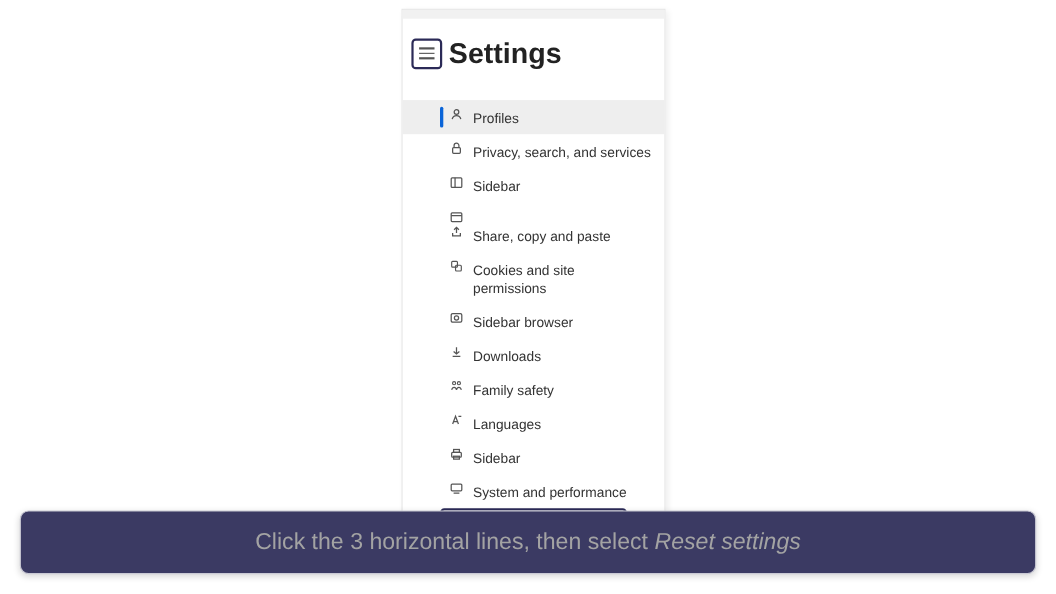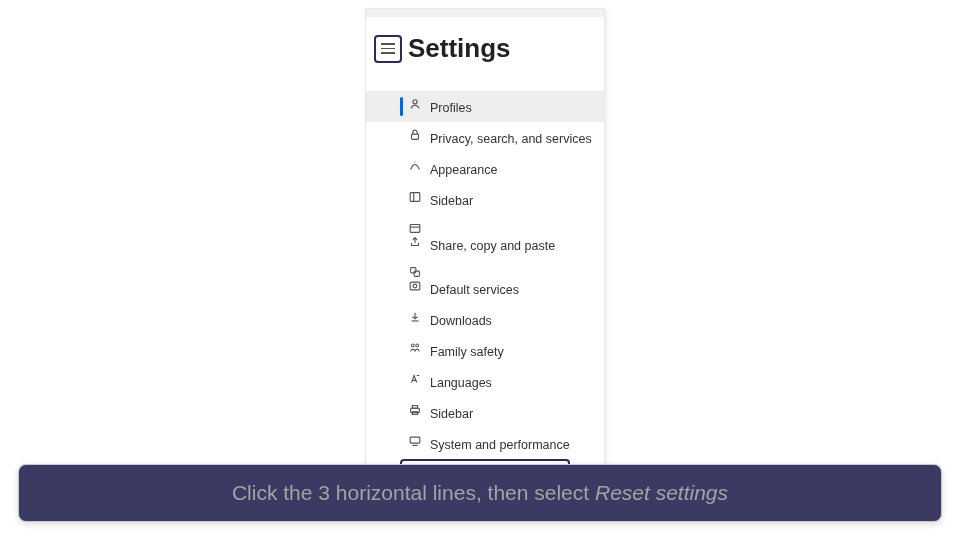--- a/index.html
+++ b/index.html
@@ -162,29 +162,20 @@
     <div class="nav-item">
       <span class="icon">
         <svg viewBox="0 0 16 16" width="14" height="14" fill="none" stroke="currentColor" stroke-width="1.3">
             <rect x="4" y="7" width="8" height="6" rx="1"></rect>
             <path d="M5.5 7V5a2.5 2.5 0 0 1 5 0v2"></path>
           </svg>
       </span>
       <span class="label">Privacy, search, and services</span>
     </div>
 
-    <div class="nav-item">
-      <span class="icon">
-        <svg viewBox="0 0 16 16" width="14" height="14" fill="none" stroke="currentColor" stroke-width="1.3">
-            <path d="M4 10c2-5 6-5 8 0"></path>
-            <path d="M3 12l1-2M13 12l-1-2M8 4v-1"></path>
-          </svg>
-      </span>
-      <span class="label">Appearance</span>
-    </div>
 
     <div class="nav-item">
       <span class="icon">
         <svg viewBox="0 0 16 16" width="14" height="14" fill="none" stroke="currentColor" stroke-width="1.3">
             <rect x="2.5" y="3" width="11" height="10" rx="1"></rect>
             <line x1="6.5" y1="3" x2="6.5" y2="13"></line>
           </svg>
       </span>
       <span class="label">Sidebar</span>
     </div>
@@ -208,30 +199,31 @@
       <span class="label">Share, copy and paste</span>
     </div>
 
     <div class="nav-item">
       <span class="icon">
         <svg viewBox="0 0 16 16" width="14" height="14" fill="none" stroke="currentColor" stroke-width="1.2">
             <rect x="3" y="3" width="6" height="6" rx="1"></rect>
             <rect x="7" y="7" width="6" height="6" rx="1"></rect>
           </svg>
       </span>
+      <span class="label">Cookies and site permissions</span>
     </div>
 
     <div class="nav-item">
       <span class="icon">
         <svg viewBox="0 0 16 16" width="14" height="14" fill="none" stroke="currentColor" stroke-width="1.3">
             <rect x="2.5" y="3.5" width="11" height="9" rx="1.5"></rect>
             <circle cx="8" cy="8" r="2.2"></circle>
           </svg>
       </span>
-      <span class="label">Default services</span>
+      <span class="label">Sidebar browser</span>
     </div>
 
     <div class="nav-item">
       <span class="icon">
         <svg viewBox="0 0 16 16" width="14" height="14" fill="none" stroke="currentColor" stroke-width="1.3">
             <path d="M8 3v7M5 7.5L8 10l3-2.5"></path>
             <line x1="4" y1="12.5" x2="12" y2="12.5"></line>
           </svg>
       </span>
       <span class="label">Downloads</span>

